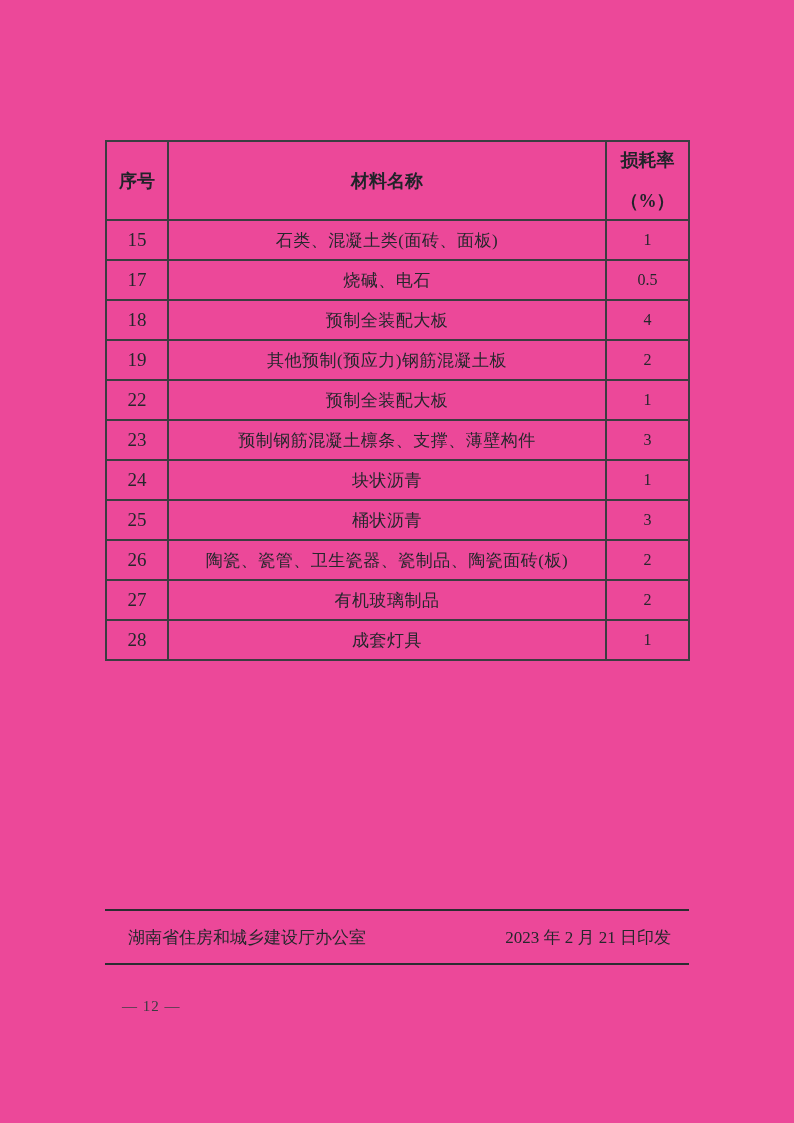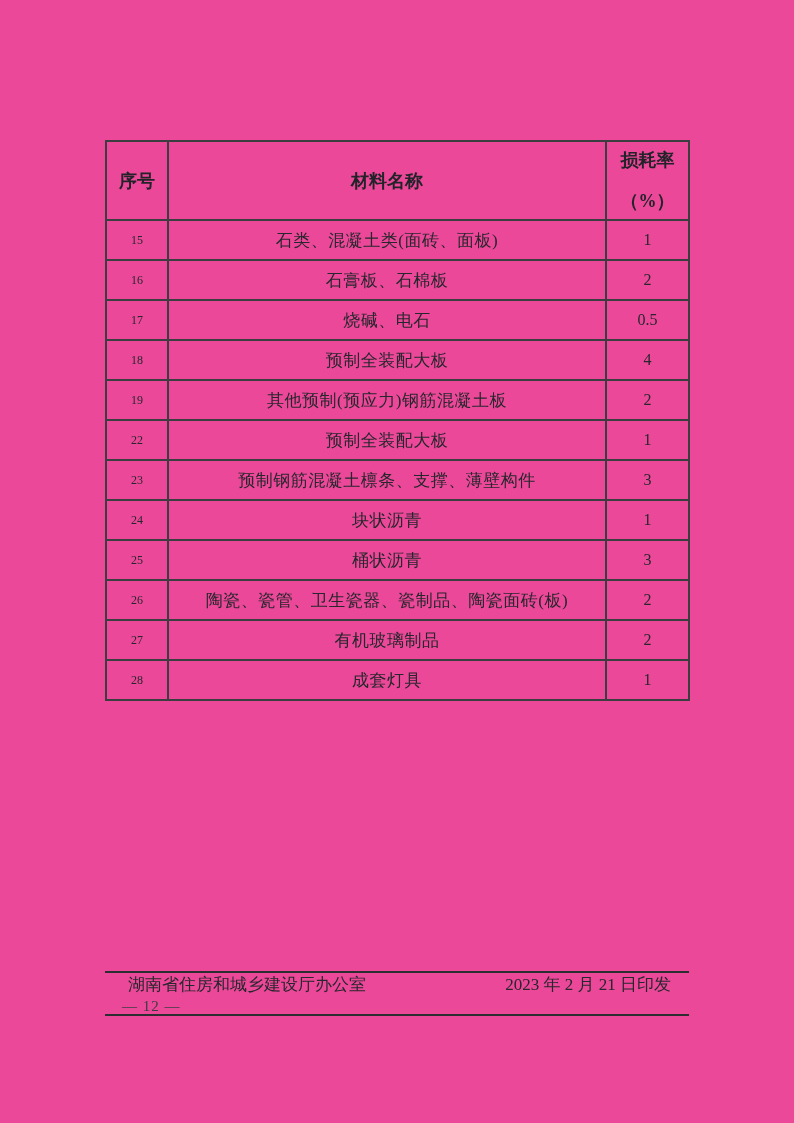--- a/index.html
+++ b/index.html
@@ -56,36 +56,36 @@
   th .rate-stack {
     display: flex;
     flex-direction: column;
     align-items: center;
     gap: 17px;
   }
   td {
     font-size: 17px;
     vertical-align: middle;
   }
-  td.cell-no   { text-align: center; font-size: 12px; }
+  td.cell-no   { text-align: center; font-size: 19px; }
   td.cell-name { text-align: center; padding-left: 6px; letter-spacing: 0.5px; }
   td.cell-rate { text-align: center; font-size: 16px; }
 
   
   .colophon {
     position: absolute;
     left: 105px;
-    top: 971px;
+    top: 909px;
     width: 584px;
-    height: 45px;
+    height: 56px;
     box-sizing: border-box;
     border-top: 2px solid #2b2d31;
     border-bottom: 2px solid #2b2d31;
     display: flex;
-    align-items: flex-start;
+    align-items: center;
     justify-content: space-between;
     padding: 0 18px 0 23px;
     font-size: 17px;
     color: #25272c;
   }
   .page-number {
     position: absolute;
     left: 122px;
     top: 998px;
     font-size: 15px;
@@ -116,25 +116,20 @@
         </th>
       </tr>
     </thead>
     <tbody>
     <tr>
       <td class="cell-no">15</td>
       <td class="cell-name">石类、混凝土类(面砖、面板)</td>
       <td class="cell-rate">1</td>
     </tr>
 
-    <tr>
-      <td class="cell-no">16</td>
-      <td class="cell-name">石膏板、石棉板</td>
-      <td class="cell-rate">2</td>
-    </tr>
 
     <tr>
       <td class="cell-no">17</td>
       <td class="cell-name">烧碱、电石</td>
       <td class="cell-rate">0.5</td>
     </tr>
 
     <tr>
       <td class="cell-no">18</td>
       <td class="cell-name">预制全装配大板</td>

